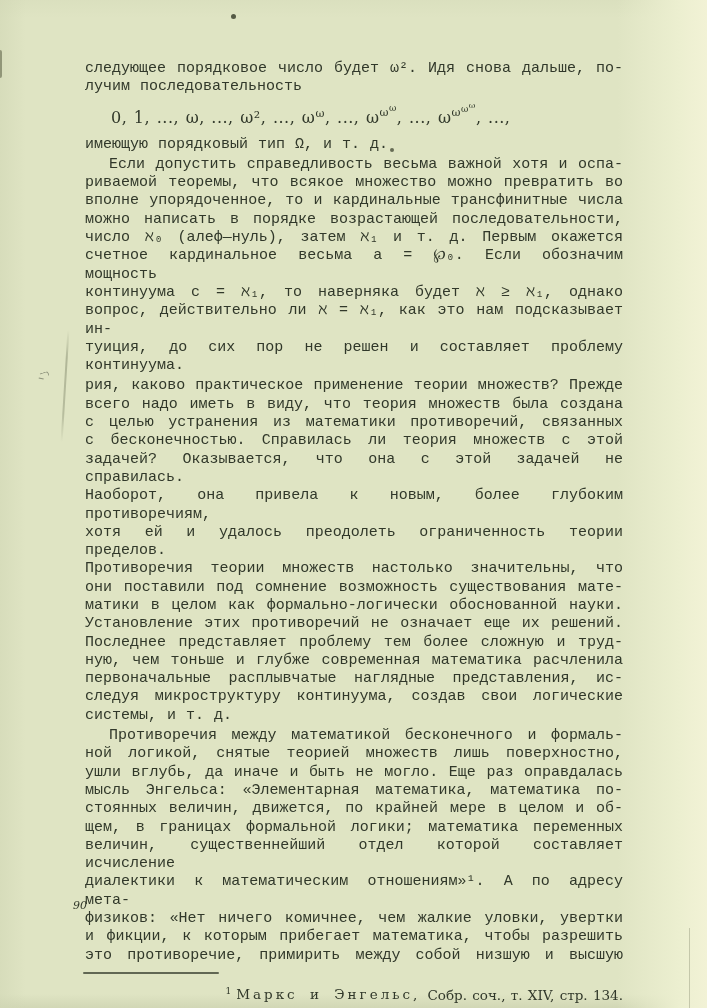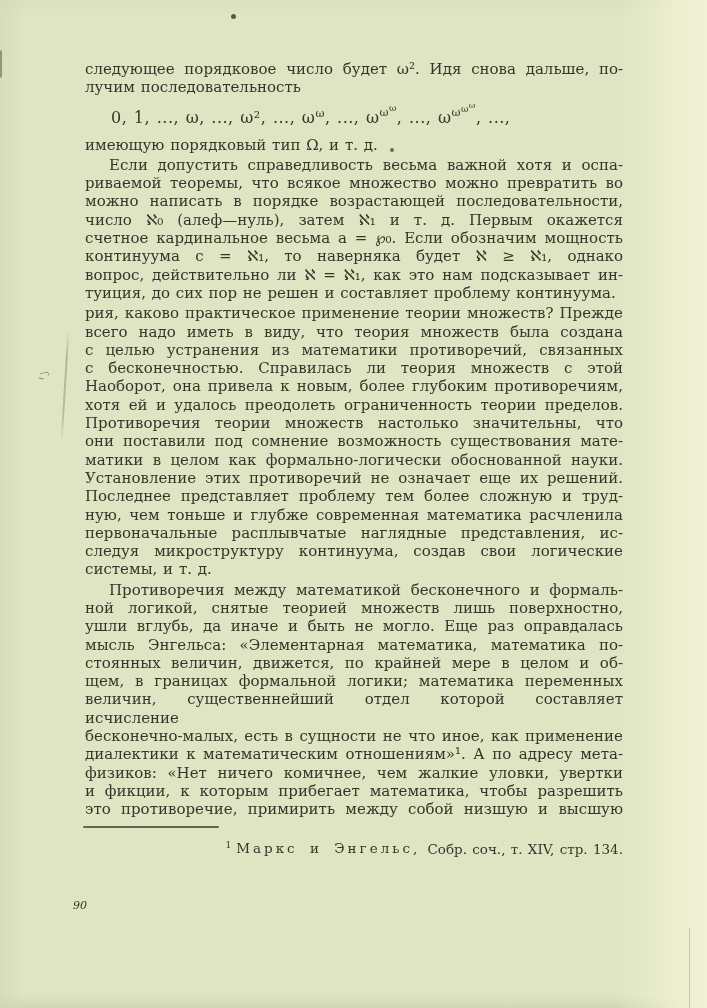--- a/index.html
+++ b/index.html
@@ -20,20 +20,21 @@
     position:absolute;
     left:85px; top:58px; width:538px;
     font-size:15px;
     line-height:18.3px;
     word-spacing:1px;
   }
   .line{
     text-align:justify;
     text-align-last:justify;
     white-space:normal;
+    font-family:Liberation Mono, monospace;
   }
   .line.plain-end{ text-align-last:left; }
   .line.indent{ text-indent:24px; }
   .formula{
     margin:9px 0 7px 0;
     padding-left:26px;
     line-height:22px;
     font-size:16px;
     letter-spacing:0.5px;
     text-align:center;
@@ -135,33 +136,35 @@
         <div class="line plain-end">лучим последовательность</div>
       </div>
 
     <div class="formula"><span>0, 1, ..., ω, ..., ω², ..., ω</span><sup class="sup1">ω</sup><span>, ..., ω</span><sup class="sup1"><span>ω</span><sup class="sup2">ω</sup></sup><span>, ..., ω</span><sup class="sup1"><span>ω</span><sup class="sup2"><span>ω</span><sup class="sup3">ω</sup></sup></sup><span>, ...,</span></div>
 
     <div class="line plain-end">имеющую порядковый тип Ω, и т. д.</div>
 
     <div class="paragraph">
         <div class="line indent">Если допустить справедливость весьма важной хотя и оспа-</div>
         <div class="line">риваемой теоремы, что всякое множество можно превратить во</div>
+        <div class="line">вполне упорядоченное, то и кардинальные трансфинитные числа</div>
         <div class="line">можно написать в порядке возрастающей последовательности,</div>
         <div class="line">число ℵ₀ (алеф—нуль), затем ℵ₁ и т. д. Первым окажется</div>
         <div class="line">счетное кардинальное весьма a = ℘₀. Если обозначим мощность</div>
         <div class="line">континуума c = ℵ₁, то наверняка будет ℵ ≥ ℵ₁, однако</div>
         <div class="line">вопрос, действительно ли ℵ = ℵ₁, как это нам подсказывает ин-</div>
         <div class="line plain-end">туиция, до сих пор не решен и составляет проблему континуума.</div>
       </div>
 
     <div class="paragraph">
         <div class="line">рия, каково практическое применение теории множеств? Прежде</div>
         <div class="line">всего надо иметь в виду, что теория множеств была создана</div>
         <div class="line">с целью устранения из математики противоречий, связанных</div>
         <div class="line">с бесконечностью. Справилась ли теория множеств с этой</div>
+        <div class="line">задачей? Оказывается, что она с этой задачей не справилась.</div>
         <div class="line">Наоборот, она привела к новым, более глубоким противоречиям,</div>
         <div class="line">хотя ей и удалось преодолеть ограниченность теории пределов.</div>
         <div class="line">Противоречия теории множеств настолько значительны, что</div>
         <div class="line">они поставили под сомнение возможность существования мате-</div>
         <div class="line">матики в целом как формально-логически обоснованной науки.</div>
         <div class="line">Установление этих противоречий не означает еще их решений.</div>
         <div class="line">Последнее представляет проблему тем более сложную и труд-</div>
         <div class="line">ную, чем тоньше и глубже современная математика расчленила</div>
         <div class="line">первоначальные расплывчатые наглядные представления, ис-</div>
         <div class="line">следуя микроструктуру континуума, создав свои логические</div>
@@ -169,21 +172,20 @@
       </div>
 
     <div class="paragraph">
         <div class="line indent">Противоречия между математикой бесконечного и формаль-</div>
         <div class="line">ной логикой, снятые теорией множеств лишь поверхностно,</div>
         <div class="line">ушли вглубь, да иначе и быть не могло. Еще раз оправдалась</div>
         <div class="line">мысль Энгельса: «Элементарная математика, математика по-</div>
         <div class="line">стоянных величин, движется, по крайней мере в целом и об-</div>
         <div class="line">щем, в границах формальной логики; математика переменных</div>
         <div class="line">величин, существеннейший отдел которой составляет исчисление</div>
-        <div class="line">бесконечно-малых, есть в сущности не что иное, как применение</div>
         <div class="line">диалектики к математическим отношениям»¹. А по адресу мета-</div>
         <div class="line">физиков: «Нет ничего комичнее, чем жалкие уловки, увертки</div>
         <div class="line">и фикции, к которым прибегает математика, чтобы разрешить</div>
         <div class="line">это противоречие, примирить между собой низшую и высшую</div>
       </div>
 
     <div class="footnote-rule"></div>
     <div class="footnote"><sup>1</sup><span class="authors">Маркс и Энгельс,</span><span>Собр. соч., т. XIV, стр. 134.</span></div>
   </div>
 

